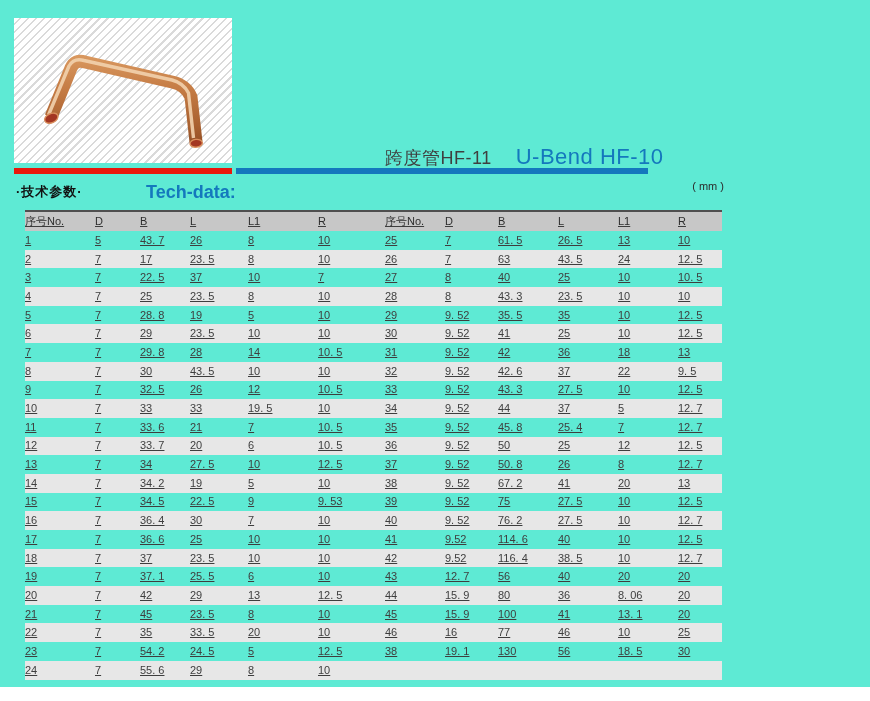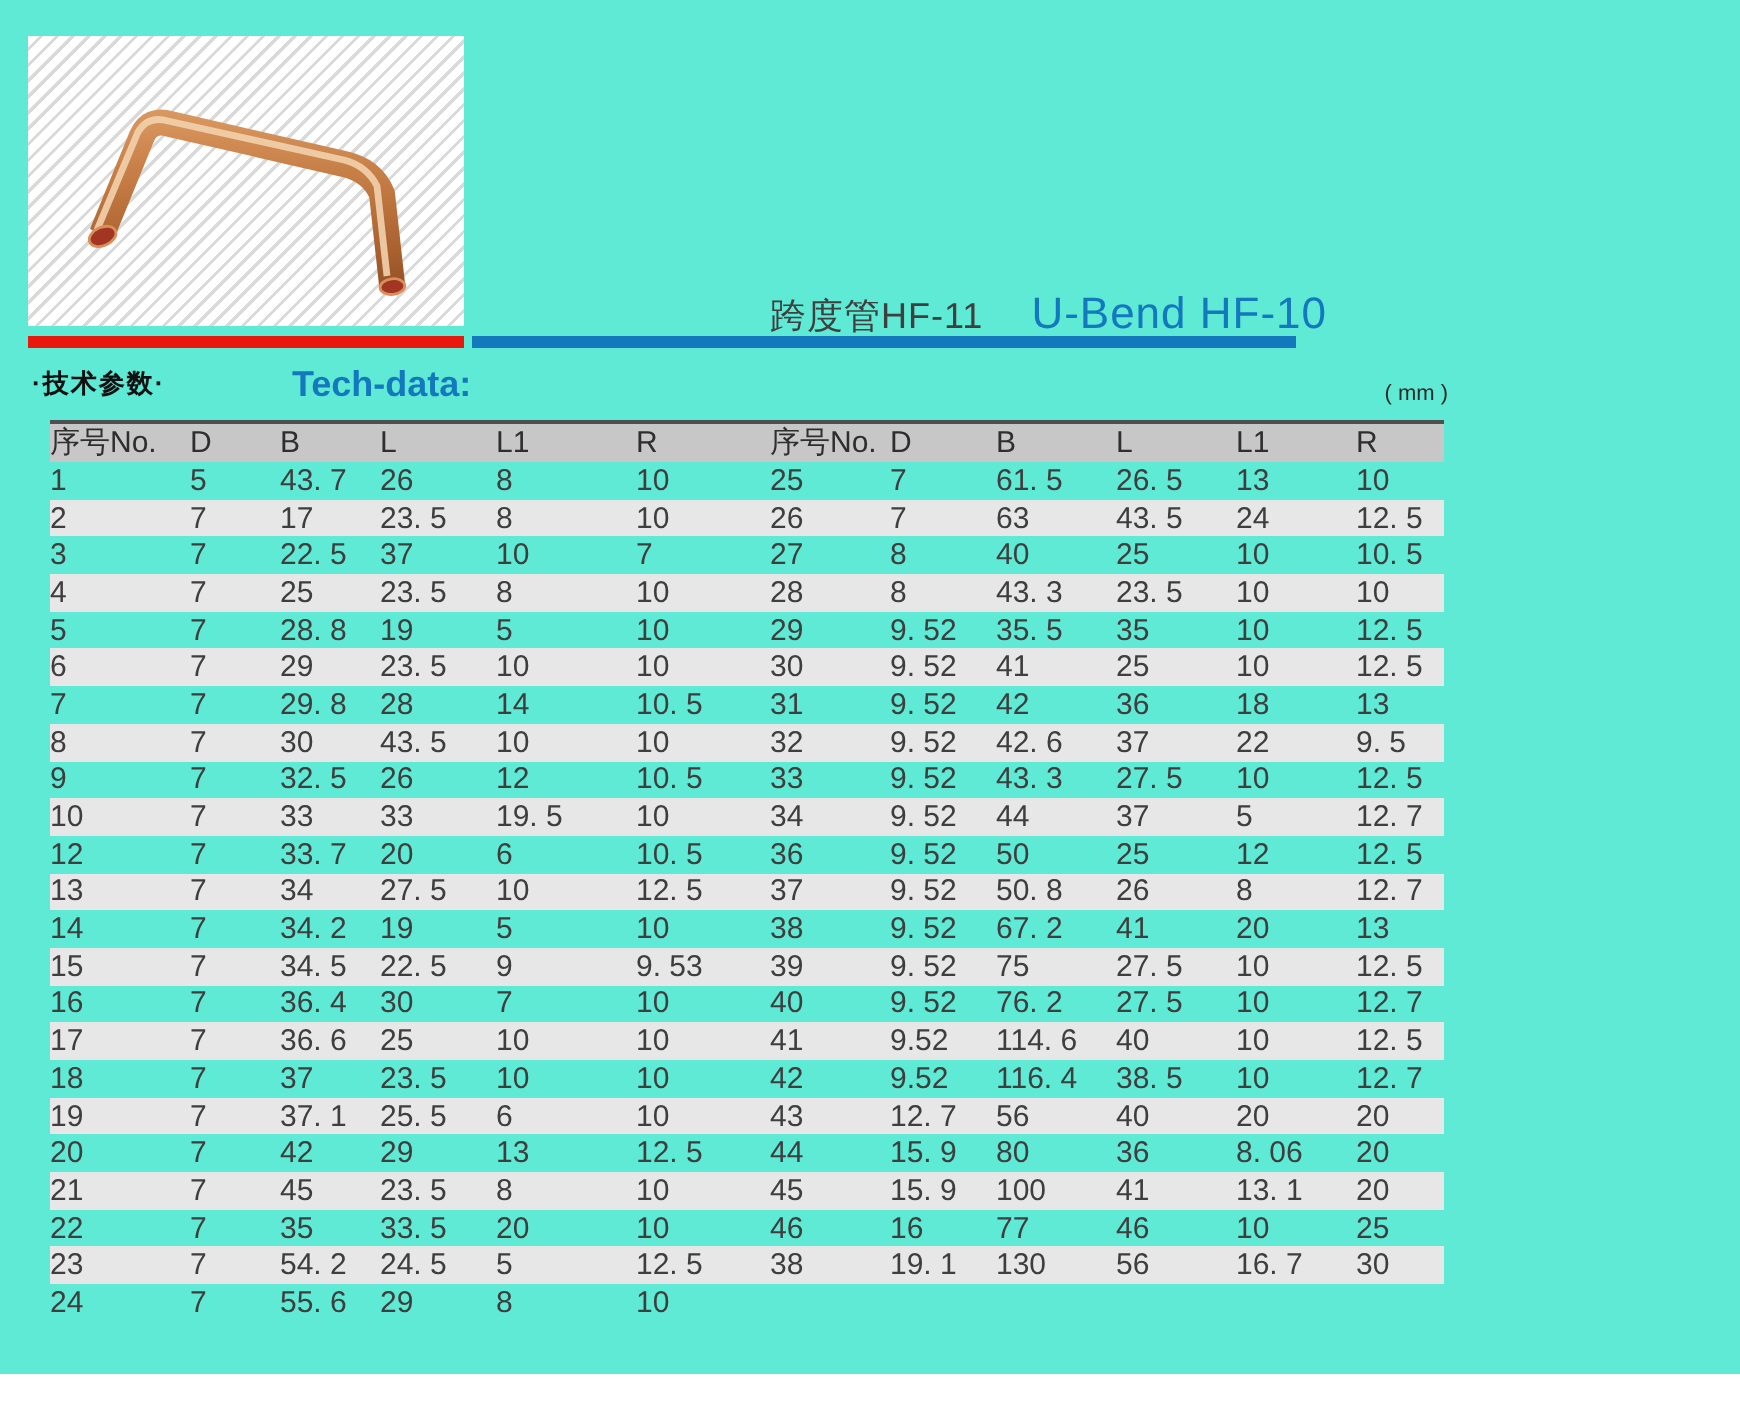--- a/index.html
+++ b/index.html
@@ -19,27 +19,27 @@
   #bar-blue{left:236px;width:412px;background:#1478bd;}
 
   
   #title-row{position:absolute;left:385px;top:144px;display:flex;gap:24px;align-items:baseline;white-space:nowrap;}
   #title-zh{font-size:18px;color:#3f3f3f;font-weight:500;letter-spacing:0.5px;}
   #title-en{font-size:22px;color:#1478bd;font-weight:500;letter-spacing:0.5px;}
 
   
   #section-zh{position:absolute;left:16px;top:183px;font-size:13px;font-weight:bold;color:#111;letter-spacing:1px;white-space:nowrap;}
   #section-en{position:absolute;left:146px;top:182px;font-size:18px;font-weight:bold;color:#1478bd;white-space:nowrap;}
-  #unit-label{position:absolute;left:676px;top:191px;width:48px;font-size:11px;color:#2b2b2b;text-align:right;white-space:nowrap;}
+  #unit-label{position:absolute;left:676px;top:180px;width:48px;font-size:11px;color:#2b2b2b;text-align:right;white-space:nowrap;}
 
   
   #tech-table{
     position:absolute;left:25px;top:210px;width:697px;
     border-collapse:collapse;table-layout:fixed;
-    font-size:15px;color:#3e3e3e;line-height:1;
+    font-size:11px;color:#3e3e3e;line-height:1;text-decoration:underline;
   }
   #tech-table thead th{
     background:#c7c7c7;border-top:2px solid #4f4f4f;
     font-weight:normal;color:#2e2e2e;height:19px;text-align:left;padding:0;
   }
   #tech-table td{height:18.7px;padding:0;text-align:left;}
   #tech-table tbody tr:nth-child(even){background:#e7e7e7;}
 
   .c0{width:70px;}  td.c0{text-align:center;} th.c0{padding-left:8px;}
   .c1{width:45px;}  .c1{padding-left:14px;}
@@ -243,20 +243,34 @@
           <td class="c4">19. 5</td>
           <td class="c5">10</td>
           <td class="c6">34</td>
           <td class="c7">9. 52</td>
           <td class="c8">44</td>
           <td class="c9">37</td>
           <td class="c10">5</td>
           <td class="c11">12. 7</td>
         </tr>
         <tr>
+          <td class="c0">11</td>
+          <td class="c1">7</td>
+          <td class="c2">33. 6</td>
+          <td class="c3">21</td>
+          <td class="c4">7</td>
+          <td class="c5">10. 5</td>
+          <td class="c6">35</td>
+          <td class="c7">9. 52</td>
+          <td class="c8">45. 8</td>
+          <td class="c9">25. 4</td>
+          <td class="c10">7</td>
+          <td class="c11">12. 7</td>
+        </tr>
+        <tr>
           <td class="c0">12</td>
           <td class="c1">7</td>
           <td class="c2">33. 7</td>
           <td class="c3">20</td>
           <td class="c4">6</td>
           <td class="c5">10. 5</td>
           <td class="c6">36</td>
           <td class="c7">9. 52</td>
           <td class="c8">50</td>
           <td class="c9">25</td>
@@ -407,21 +421,21 @@
           <td class="c0">23</td>
           <td class="c1">7</td>
           <td class="c2">54. 2</td>
           <td class="c3">24. 5</td>
           <td class="c4">5</td>
           <td class="c5">12. 5</td>
           <td class="c6">38</td>
           <td class="c7">19. 1</td>
           <td class="c8">130</td>
           <td class="c9">56</td>
-          <td class="c10">16. 7</td>
+          <td class="c10">18. 5</td>
           <td class="c11">30</td>
         </tr>
         <tr>
           <td class="c0">24</td>
           <td class="c1">7</td>
           <td class="c2">55. 6</td>
           <td class="c3">29</td>
           <td class="c4">8</td>
           <td class="c5">10</td>
           <td class="c6"></td>

